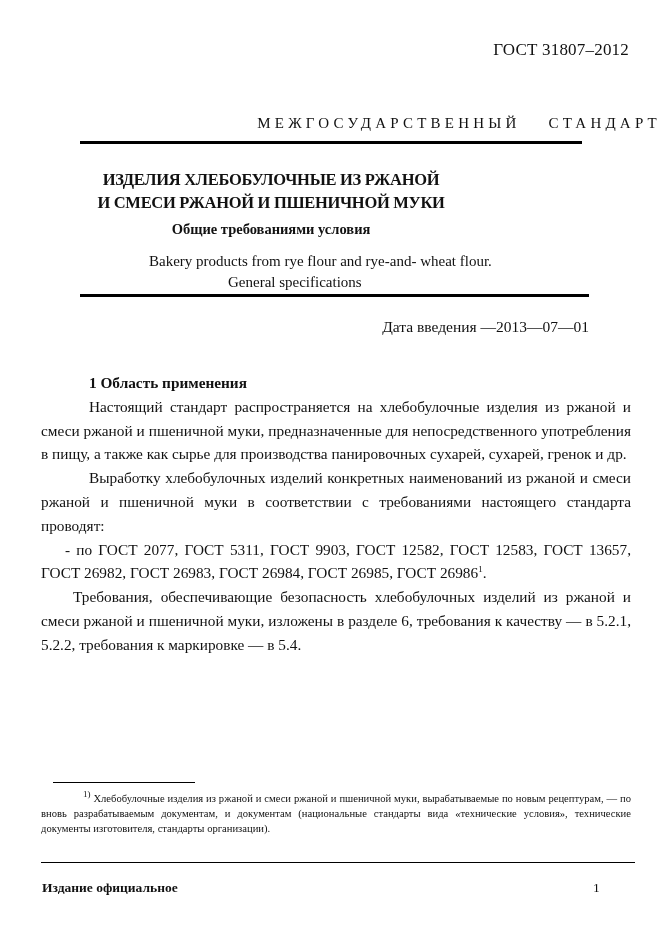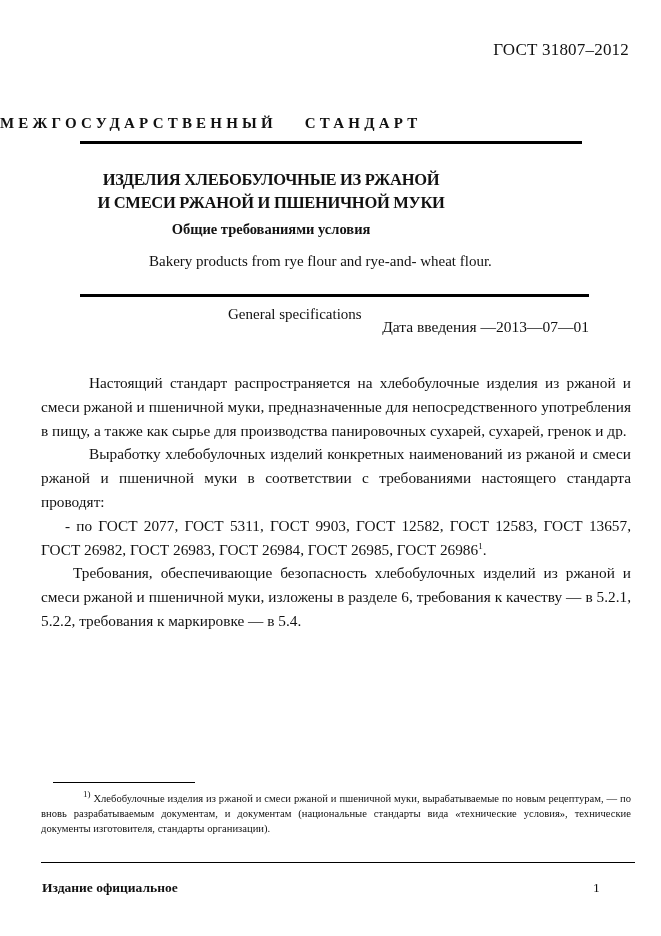--- a/index.html
+++ b/index.html
@@ -19,22 +19,22 @@
     .gost-number {
       top: 40px;
       right: 32px;
       font-size: 17px;
       letter-spacing: 0.2px;
     }
     .interstate {
       top: 115px;
       left: 0;
       width: 661px;
-      text-align: left;
-      font-weight: bold;
+      text-align: right;
+      font-weight: normal;
       font-size: 15px;
       letter-spacing: 4.2px;
     }
     .interstate .gap { display: inline-block; width: 28px; }
     .rule-top {
       top: 141px;
       left: 80px;
       width: 502px;
       height: 3px;
       background: #000;
@@ -57,21 +57,21 @@
       margin-top: 7px;
     }
     .en-title {
       top: 251px;
       left: 0;
       width: 661px;
       font-size: 15px;
       line-height: 21px;
     }
     .en-title .l1 { padding-left: 141px; margin-left: 8px; }
-    .en-title .l2 { padding-left: 228px; margin-top: 32px; }
+    .en-title .l2 { padding-left: 228px; }
     .rule-mid {
       top: 294px;
       left: 80px;
       width: 509px;
       height: 3px;
       background: #000;
     }
     .intro-date {
       top: 318px;
       right: 72px;
@@ -155,20 +155,21 @@
 <div class="abs en-title">
   <div class="l1">Bakery products from rye flour and rye-and- wheat flour.</div>
   <div class="l2">General specifications</div>
 </div>
 
 <div class="abs rule-mid"></div>
 
 <div class="abs intro-date">Дата введения —2013—07—01</div>
 
 <div class="abs section">
+  <h2>1 Область применения</h2>
   <p>Настоящий стандарт распространяется на хлебобулочные изделия из ржаной и смеси ржаной и пшеничной муки, предназначенные для непосредственного употребления в пищу, а также как сырье для производства панировочных сухарей, сухарей, гренок и др.</p>
   <p>Выработку хлебобулочных изделий конкретных наименований из ржаной и смеси ржаной и пшеничной муки в соответствии с требованиями настоящего стандарта проводят:</p>
   <p class="list-item"><span>- по ГОСТ 2077, ГОСТ 5311, ГОСТ 9903, ГОСТ 12582, ГОСТ 12583, ГОСТ 13657, ГОСТ 26982, ГОСТ 26983, ГОСТ 26984, ГОСТ 26985, ГОСТ 26986</span><sup>1</sup><span>.</span></p>
   <p class="ind2">Требования, обеспечивающие безопасность хлебобулочных изделий из ржаной и смеси ржаной и пшеничной муки, изложены в разделе 6, требования к качеству — в 5.2.1, 5.2.2, требования к маркировке — в 5.4.</p>
 </div>
 
 <div class="abs fn-rule"></div>
 
 <div class="abs footnote">
   <div class="first"><sup>1)</sup> <span>Хлебобулочные изделия из ржаной и смеси ржаной и пшеничной муки, вырабатываемые по новым рецептурам, — по вновь разрабатываемым документам, и   документам (национальные стандарты вида «технические условия», технические документы изготовителя, стандарты организации).</span></div>

